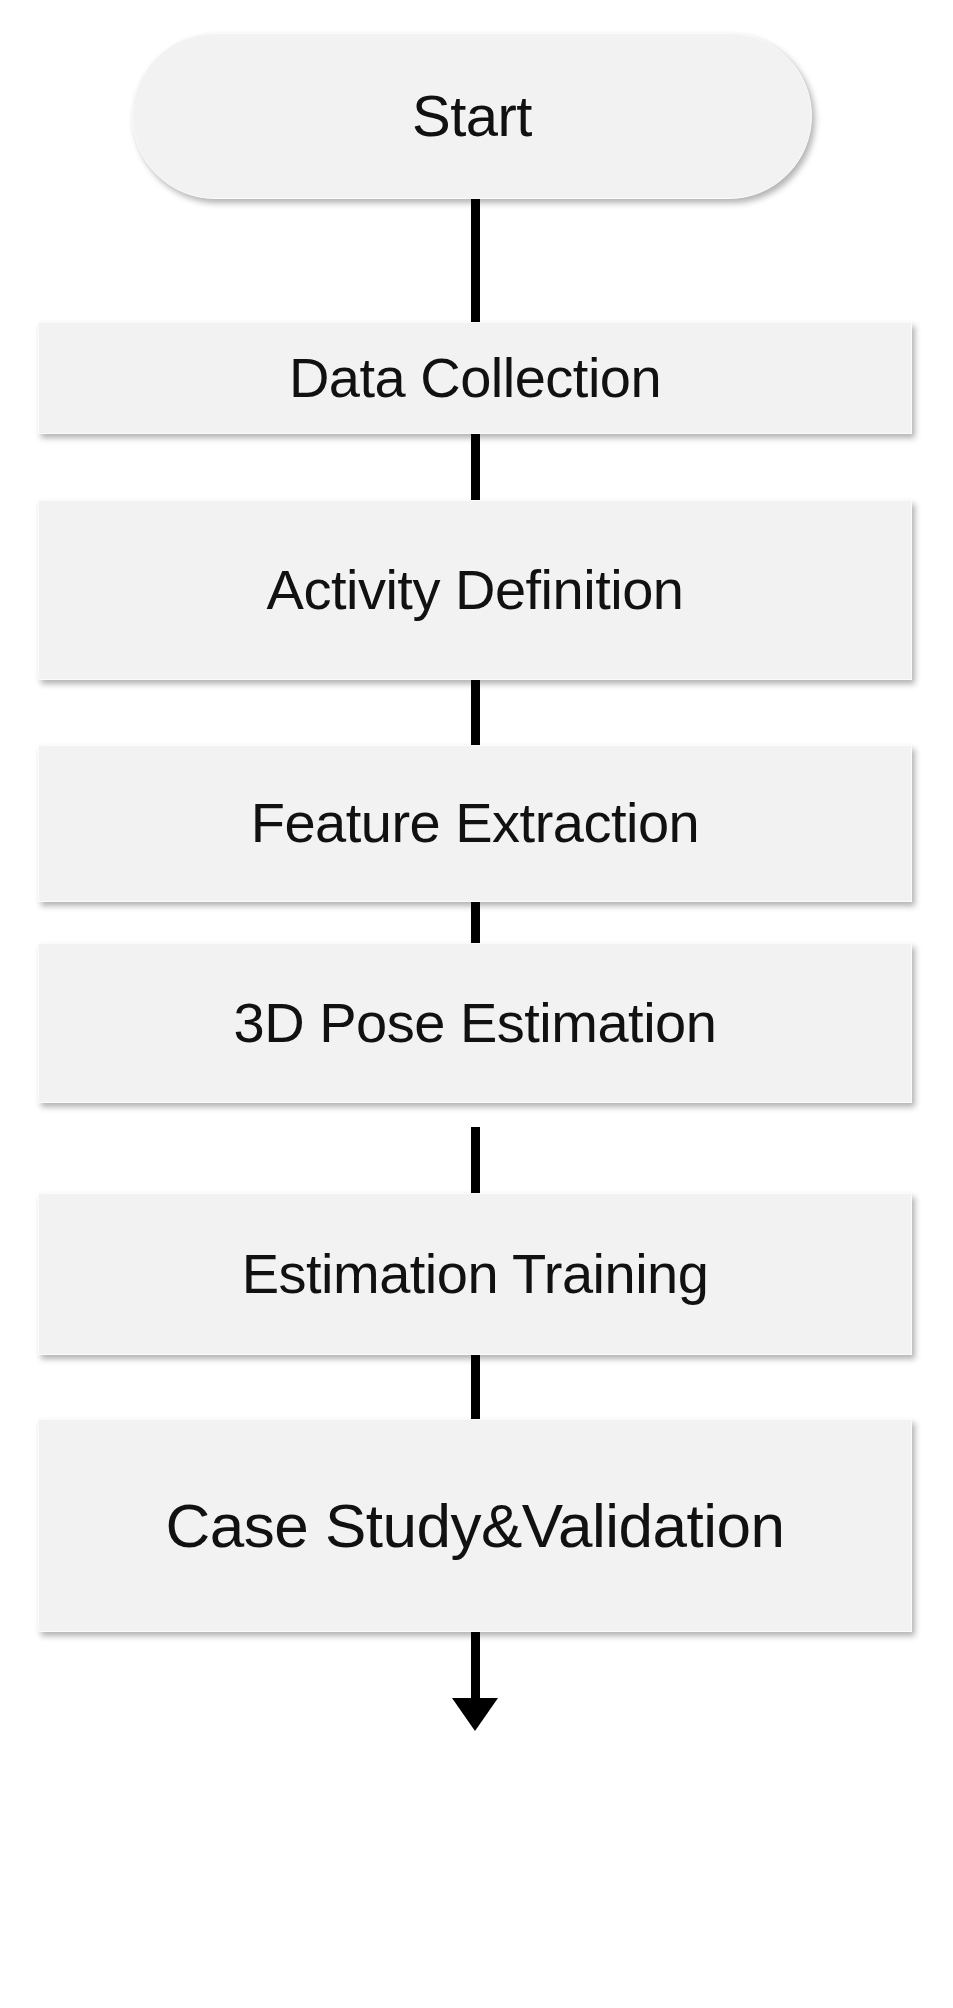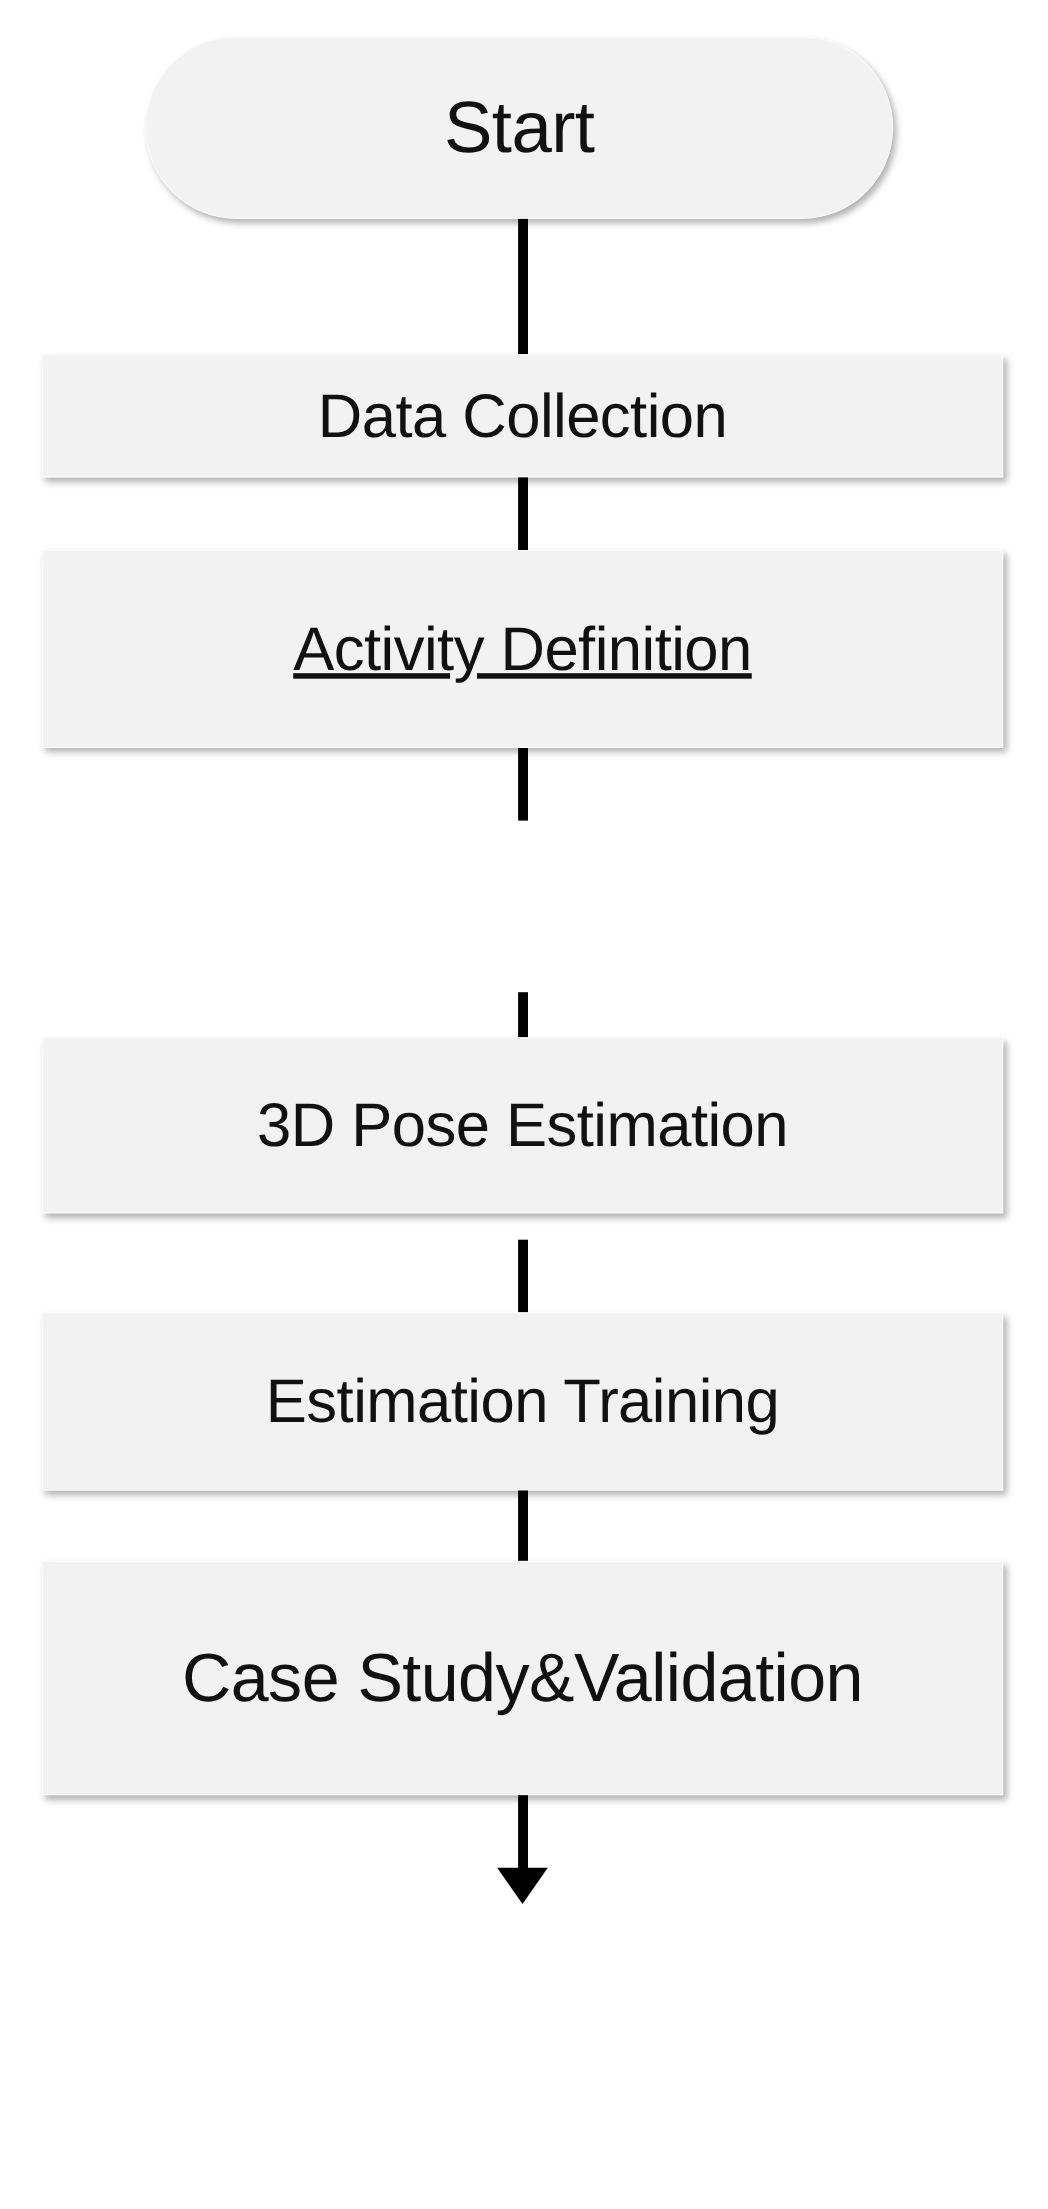--- a/index.html
+++ b/index.html
@@ -59,36 +59,36 @@
     line-height: 1.05;
     letter-spacing: -0.5px;
     white-space: nowrap;
   }
 
   
   .node.terminator {
     border-radius: 92px;
   }
   .node.terminator .node-label {
-    font-size: 66px;
+    font-size: 58px;
     text-align: center;
   }
 
   
   .node.process .node-label {
     font-size: 56px;
   }
   .node.process.small-label .node-label {
     font-size: 62px;
   }
 
   
   #node-start        { left: 132px; top: 33px;   width: 680px; height: 166px; }
   #node-data-collection    { left: 38px;  top: 322px;  width: 874px; height: 112px; }
-  #node-activity-definition{ left: 38px;  top: 500px;  width: 874px; height: 180px; text-decoration: underline; }
+  #node-activity-definition{ left: 38px;  top: 500px;  width: 874px; height: 180px; }
   #node-feature-extraction { left: 38px;  top: 745px;  width: 874px; height: 157px; }
   #node-pose-estimation    { left: 38px;  top: 943px;  width: 874px; height: 160px; }
   #node-classifier-training{ left: 38px;  top: 1193px; width: 874px; height: 162px; }
   #node-case-study         { left: 38px;  top: 1419px; width: 874px; height: 213px; }
   #node-end          { left: 132px; top: 1730px; width: 671px; height: 243px; }
 
   
   #connector-start-data      { top: 199px;  height: 124px; }
   #connector-data-activity   { top: 434px;  height: 67px;  }
   #connector-activity-feature{ top: 680px;  height: 66px;  }
@@ -114,20 +114,23 @@
   </div>
 
   <div class="connector" id="connector-data-activity"></div>
 
   <div class="node process" id="node-activity-definition">
     <span class="node-label">Activity Definition</span>
   </div>
 
   <div class="connector" id="connector-activity-feature"></div>
 
+  <div class="node process" id="node-feature-extraction">
+    <span class="node-label">Feature Extraction</span>
+  </div>
 
   <div class="connector" id="connector-feature-pose"></div>
 
   <div class="node process" id="node-pose-estimation">
     <span class="node-label">3D Pose Estimation</span>
   </div>
 
   <div class="connector" id="connector-pose-classifier"></div>
 
   <div class="node process" id="node-classifier-training">

